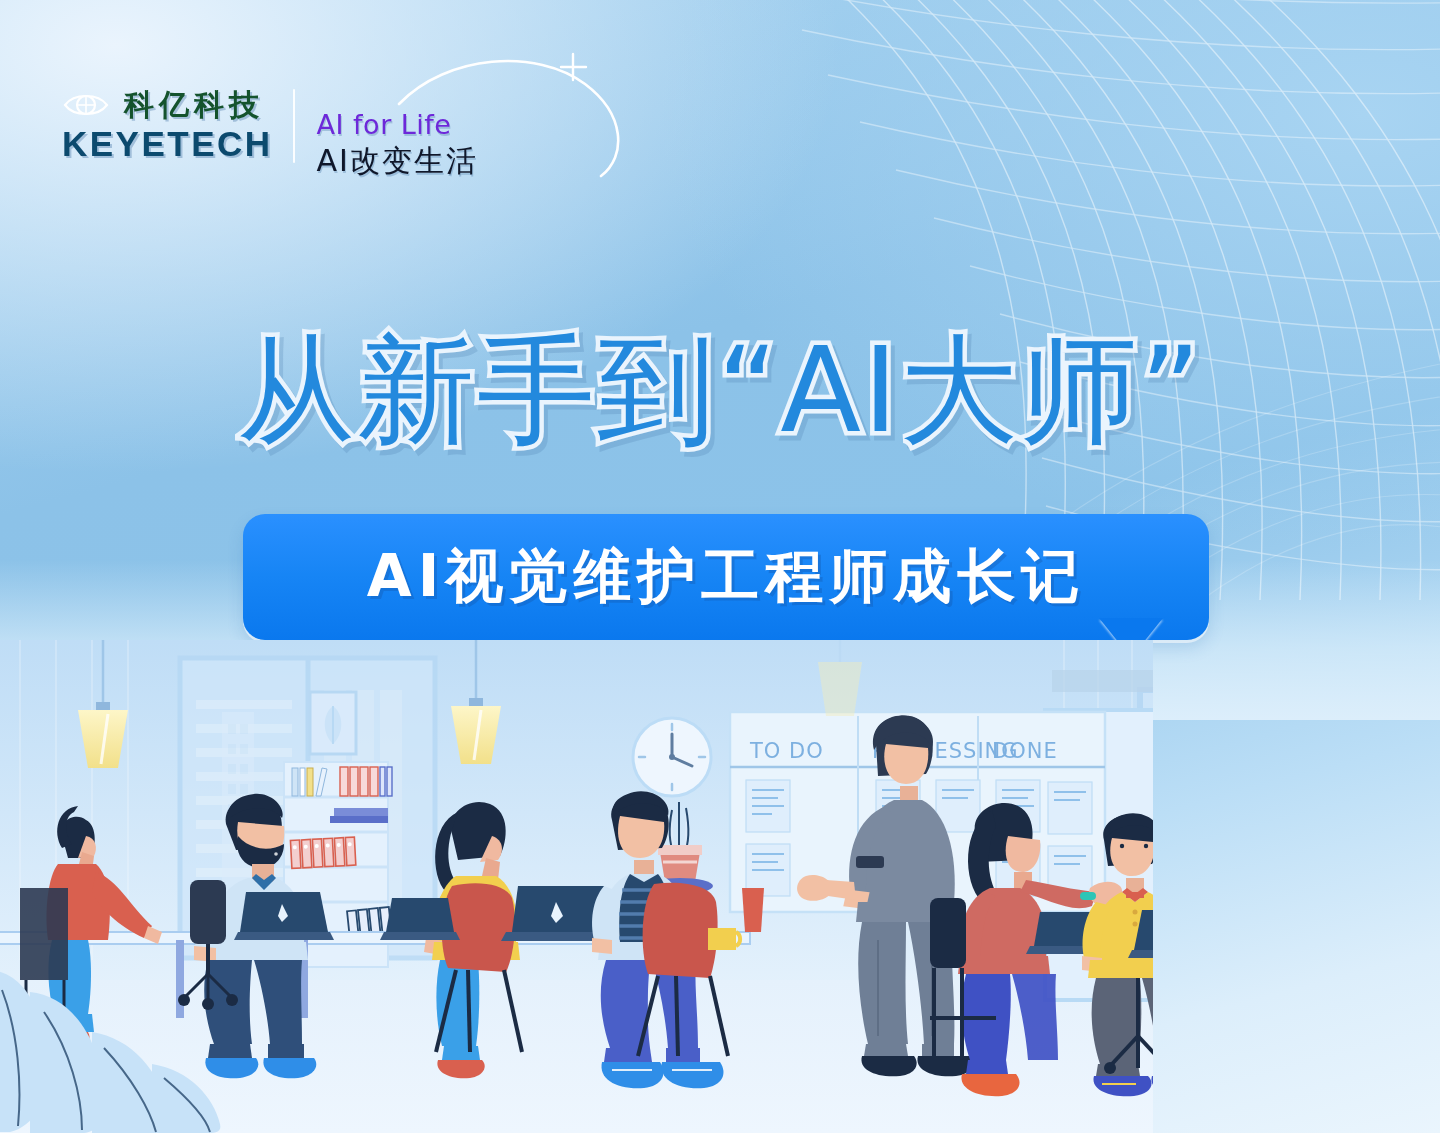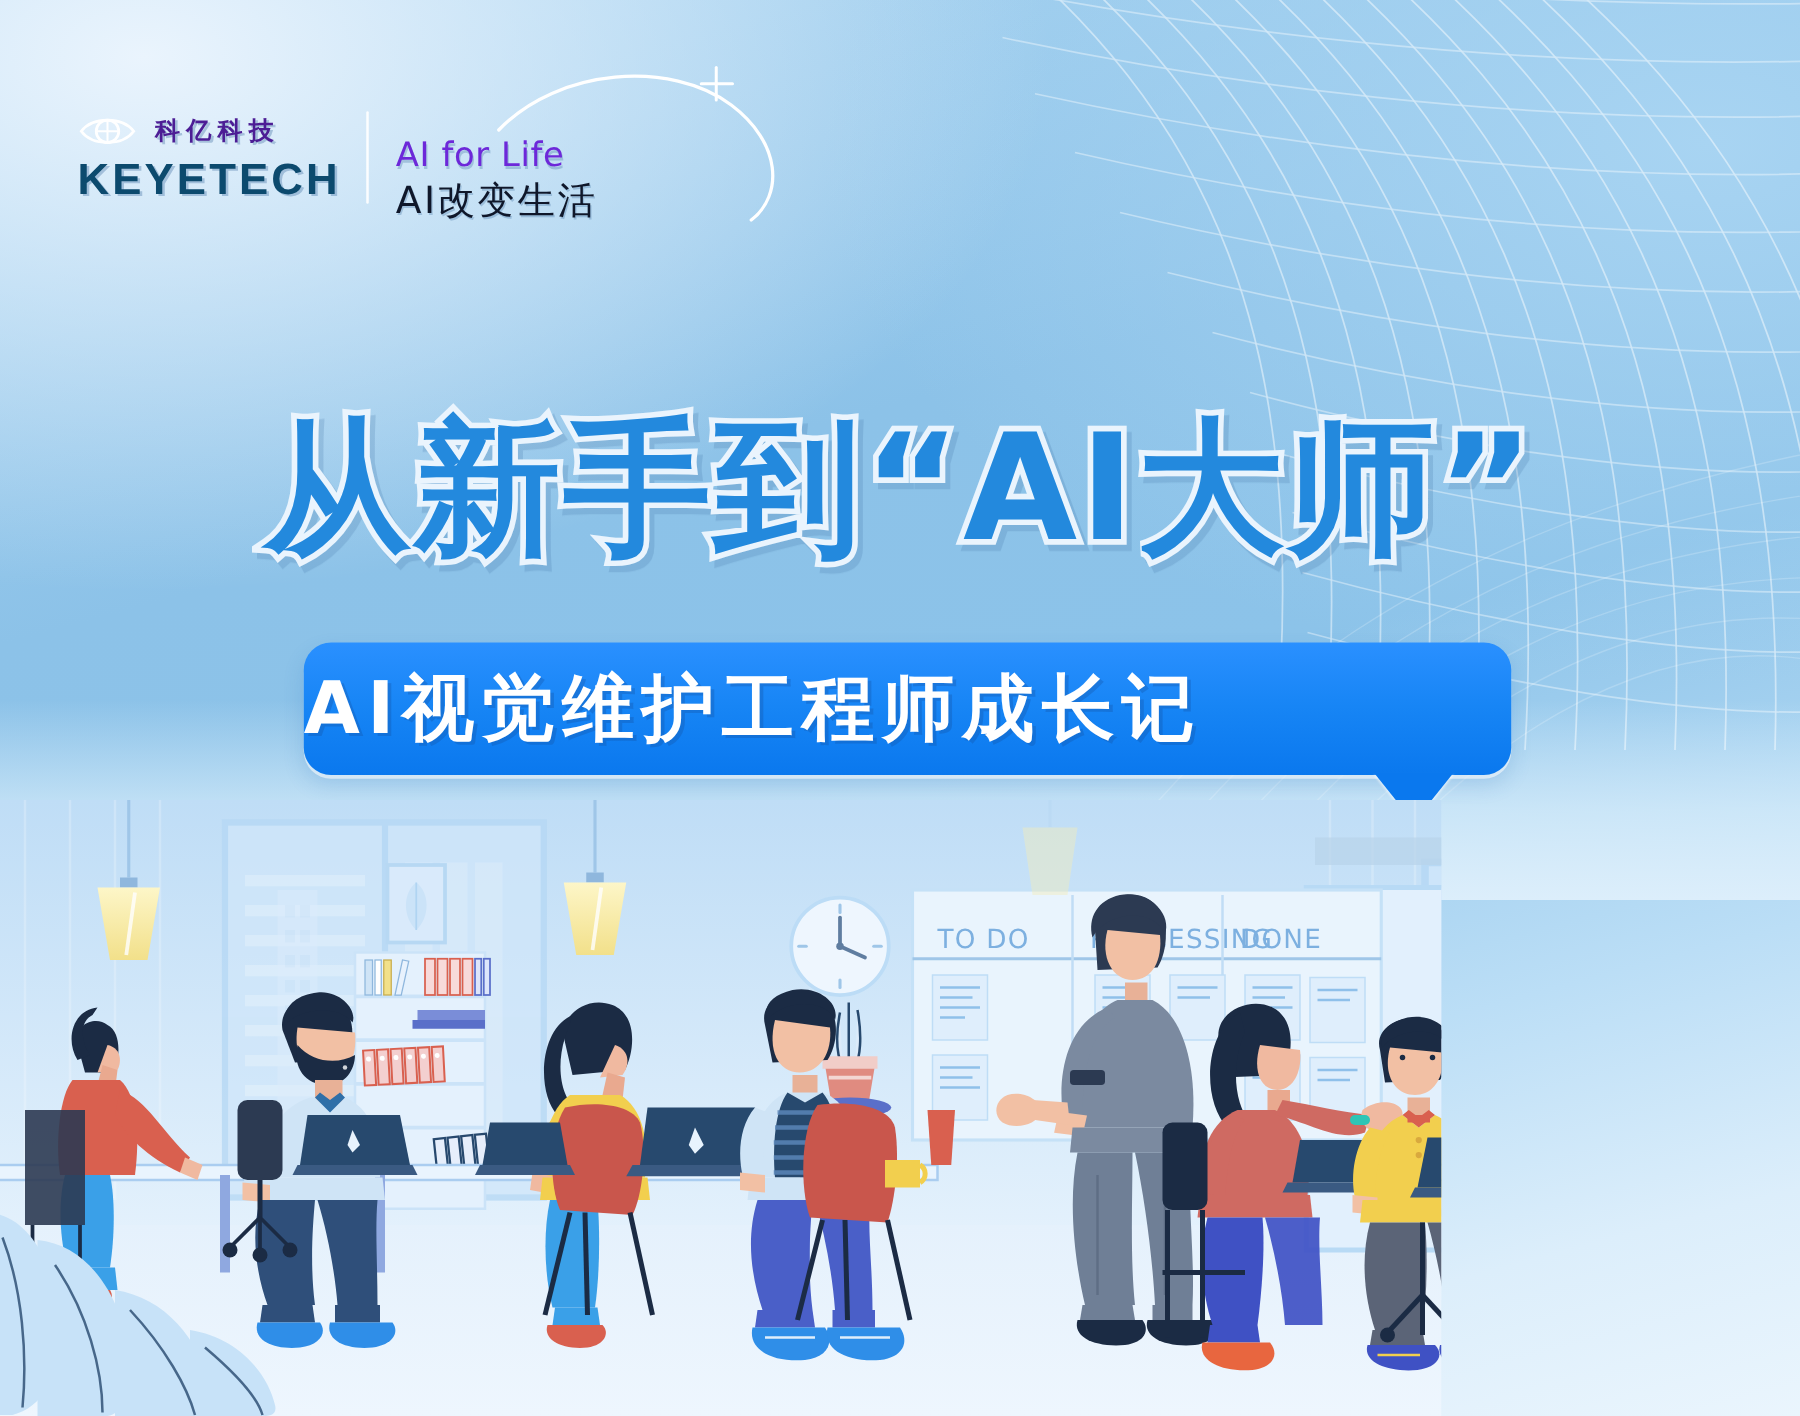--- a/index.html
+++ b/index.html
@@ -29,21 +29,21 @@
   
   .mesh { position:absolute; right:-40px; top:-60px; width:760px; height:660px; opacity:.55; }
   .mesh2 { position:absolute; right:-20px; top:180px; width:620px; height:560px; opacity:.32; }
 
   
   .logo { position:absolute; left:62px; top:74px; display:flex; align-items:center; }
   .logo-left { display:flex; flex-direction:column; }
   .logo-row1 { display:flex; align-items:center; gap:14px; }
   .eye { width:48px; height:30px; flex:0 0 48px; }
   .cn-name {
-    font-size:20px; font-weight:700; color:#4c1d95; letter-spacing:5px;
+    font-size:30px; font-weight:700; color:#14532d; letter-spacing:5px;
     text-shadow:2px 2px 0 rgba(60,110,160,.35);
     font-family:Liberation Serif, serif;
     line-height:1;
   }
   .en-name {
     font-size:35px; font-weight:800; color:#0c4a6e; letter-spacing:2.5px;
     text-shadow:2px 2px 0 rgba(60,110,160,.35);
     margin-top:6px; line-height:1;
   }
   .divider { width:2px; height:74px; background:rgba(255,255,255,.92); margin:0 22px 0 20px; border-radius:2px; }
@@ -58,37 +58,37 @@
     font-size:30px; color:#0f172a; letter-spacing:2px; line-height:1.12; margin-top:4px;
     text-shadow:1px 2px 0 rgba(60,110,160,.3);
     font-family:"DejaVu Sans","Liberation Sans",sans-serif;
   }
   .swoosh { position:absolute; left:60px; top:-22px; width:280px; height:130px; pointer-events:none; }
 
   
   .title {
     position:absolute; left:0; right:0; top:331px;
     text-align:center;
-    font-size:118px; font-weight:700; line-height:1;
+    font-size:118px; font-weight:400; line-height:1;
     letter-spacing:2px;
     color:#2389dd;
     font-family:"DejaVu Sans","Liberation Sans",sans-serif;
     -webkit-text-stroke:9px #eaf4fd;
     paint-order:stroke fill;
     filter:drop-shadow(4px 5px 0 rgba(70,120,170,.22));
     white-space:nowrap;
   }
 
   
   .banner {
-    position:absolute; left:243px; top:514px; width:966px; height:106px;
+    position:absolute; left:243px; top:514px; width:966px; height:126px;
     background:linear-gradient(180deg,#2a90ff 0%, #1785f5 48%, #0a78ee 100%);
     border-radius:22px;
     box-shadow:0 3px 0 rgba(255,255,255,.55), 0 8px 16px rgba(40,110,190,.18);
-    display:flex; align-items:center; 
+    display:flex; align-items:center; justify-content:center;
   }
   .banner-text {
     color:#fff; font-size:58px; font-weight:700; letter-spacing:6px;
     font-family:"DejaVu Sans","Liberation Sans",sans-serif;
     text-shadow:3px 3px 0 rgba(20,80,160,.30);
     white-space:nowrap;
   }
   .tail {
     position:absolute; left:1099px; top:618px;
     width:0; height:0;

